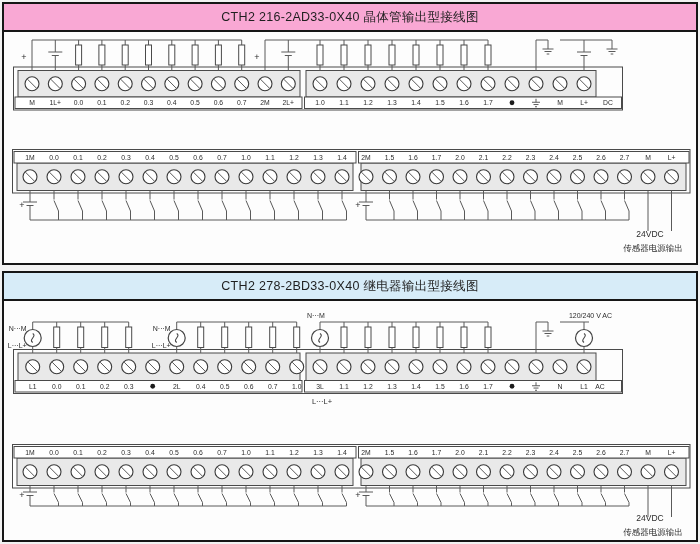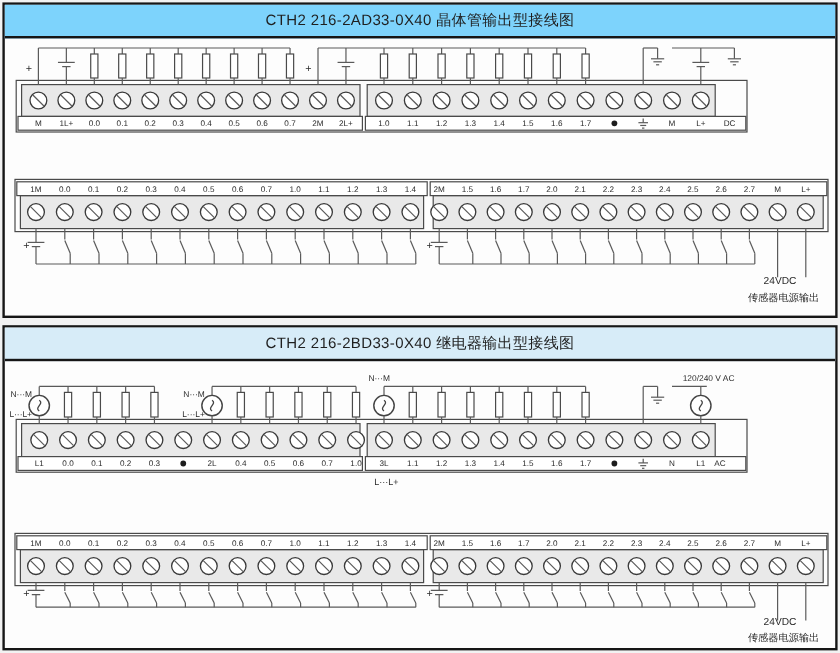--- a/index.html
+++ b/index.html
@@ -13,28 +13,28 @@
   #diagram{position:absolute;left:0;top:0;pointer-events:none;}
   #diagram text{font-family:"Liberation Sans","DejaVu Sans",sans-serif;fill:#2b2b2b;}
   #diagram .w{stroke:#5a5a5a;stroke-width:1;fill:none;}
 </style>
 </head>
 <body>
 
 <div class="page">
 
   <div class="panel panel-1">
-    <div class="titlebar" id="titlebar-1" style="background: #7dd3fc;">
+    <div class="titlebar" id="titlebar-1" style="background: #f9a8d4;">
       <span class="title">CTH2 216-2AD33-0X40 晶体管输出型接线图</span>
     </div>
   </div>
 
   <div class="panel panel-2">
     <div class="titlebar" id="titlebar-2" style="background: rgb(215, 236, 248);">
-      <span class="title">CTH2 216-2BD33-0X40 继电器输出型接线图</span>
+      <span class="title">CTH2 278-2BD33-0X40 继电器输出型接线图</span>
     </div>
   </div>
 
   <svg id="diagram" width="700" height="544" viewBox="0 0 700 544">
       <g>
         <rect x="13.5" y="67" width="609" height="43" fill="none" stroke="#4a4a4a" stroke-width="1"></rect>
         <rect x="18" y="70.5" width="282" height="26.5" fill="#e9e9e9" stroke="#4a4a4a" stroke-width="1"></rect>
         <rect x="15" y="97" width="287" height="11.5" fill="#fff" stroke="#4a4a4a" stroke-width="1"></rect>
         <g>
           <circle cx="32" cy="83.75" r="7" fill="#fff" stroke="#3a3a3a" stroke-width="1.1"></circle>

